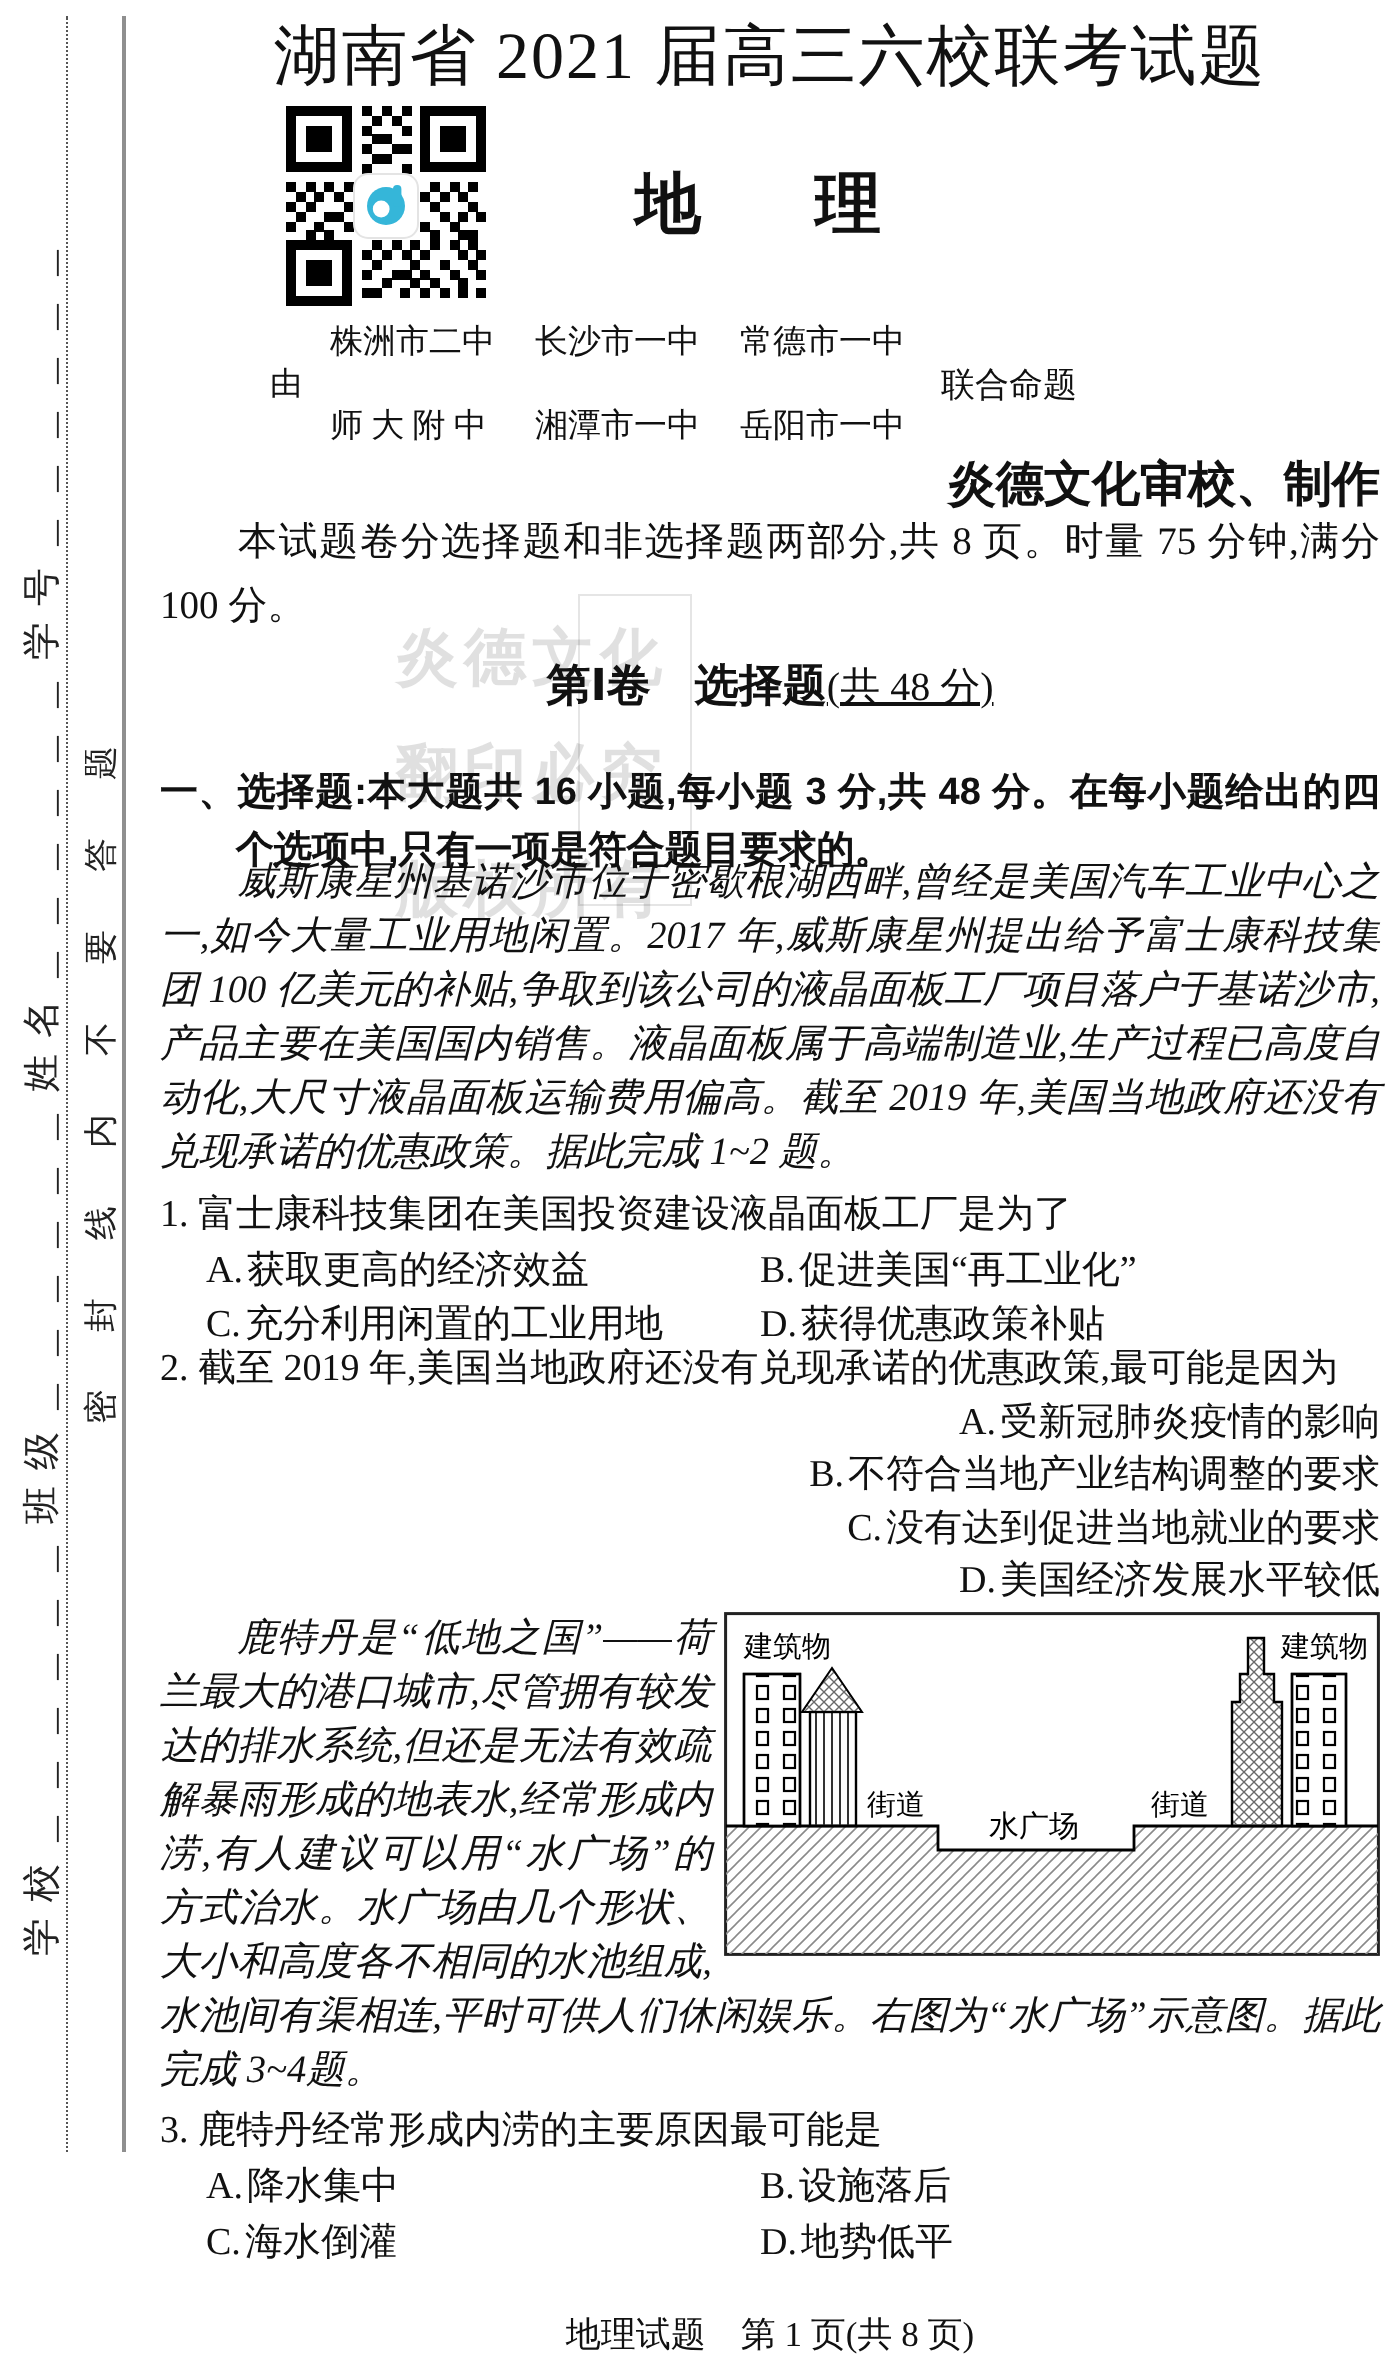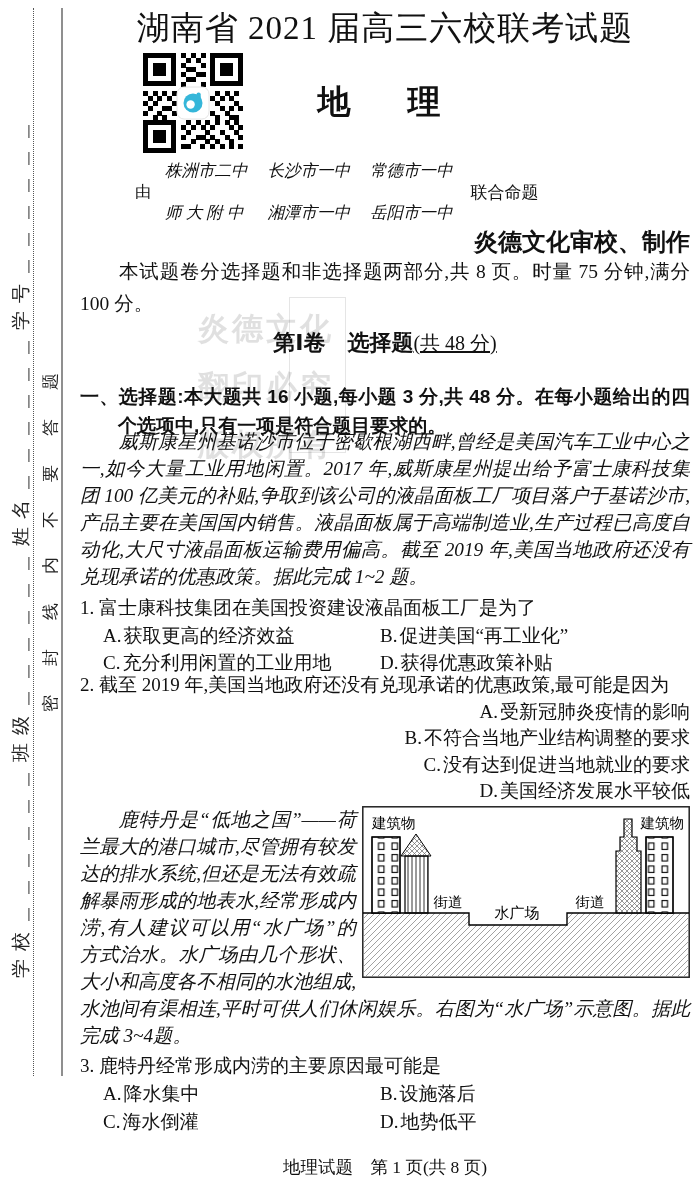--- a/index.html
+++ b/index.html
@@ -20,21 +20,21 @@
         border:1px solid rgba(0,0,0,0.10);z-index:0;}
   
   .content{position:absolute;left:80px;top:0;width:610px;height:930px;z-index:1;}
   .abs{position:absolute;left:0;width:610px;}
   .exam-title{top:6px;text-align:center;font-size:33px;letter-spacing:1px;}
   .qr{position:absolute;left:63px;top:53px;width:100px;height:100px;}
   .subject{top:80px;text-align:center;font-size:33px;font-weight:700;letter-spacing:12px;}
   .schools-block{top:160px;left:55px;width:480px;display:flex;align-items:center;font-size:17px;}
   .by{margin-right:14px;font-size:16px;}
   .schools{display:grid;grid-template-columns:auto auto auto;column-gap:26px;row-gap:6px;
-        font-style:italic;font-size:16.5px;white-space:nowrap;gap:20px;}
+        font-size:16.5px;white-space:nowrap;gap:20px;}
   .joint{margin-left:18px;font-size:17px;}
   .producer{top:226px;text-align:right;font-size:24px;font-weight:700;
         font-family:"Liberation Sans","DejaVu Sans",sans-serif;}
   .intro{top:256px;font-size:19.5px;line-height:31.5px;text-indent:2em;text-align:justify;margin:0;}
   .section-head{top:328px;text-align:center;}
   .section-head .pt{font-size:22px;font-weight:700;font-family:"Liberation Sans","DejaVu Sans",sans-serif;}
   .section-head .ps{font-size:20px;text-decoration:underline;}
   .directions{top:382px;font-size:19px;line-height:29px;font-weight:700;
         font-family:"Liberation Sans","DejaVu Sans",sans-serif;
         padding-left:2em;text-indent:-2em;text-align:justify;margin:0;box-sizing:border-box;}

